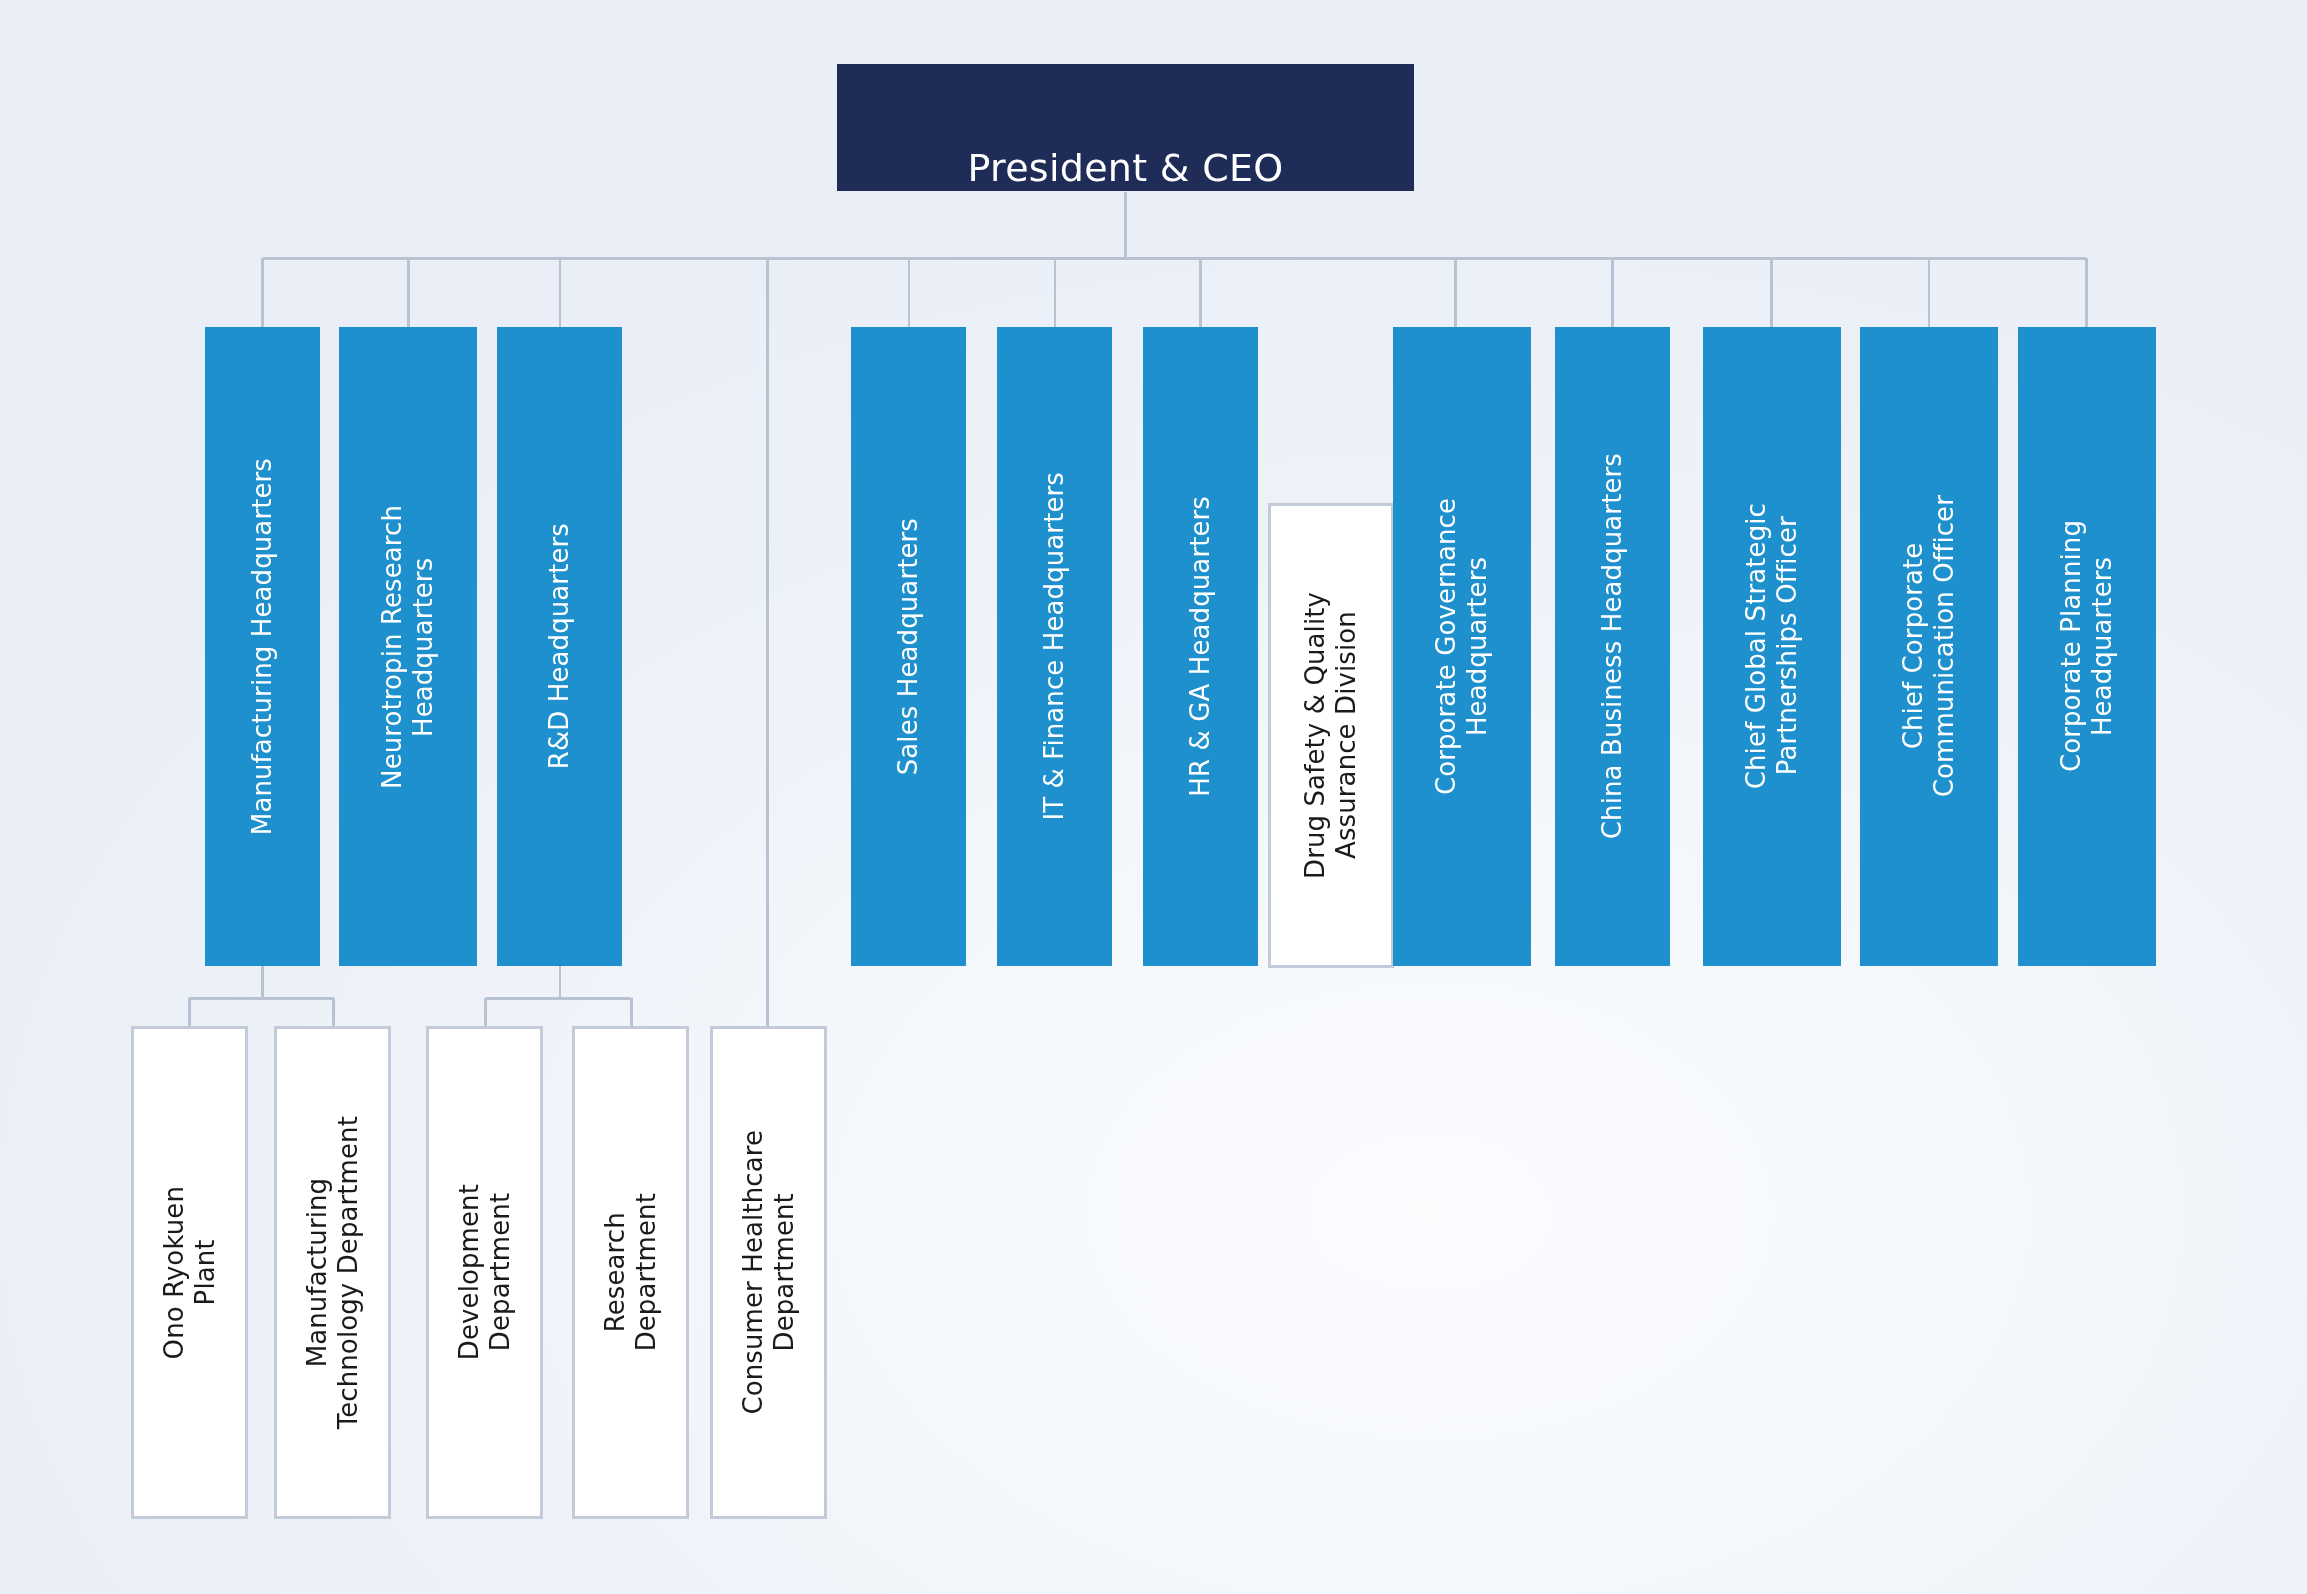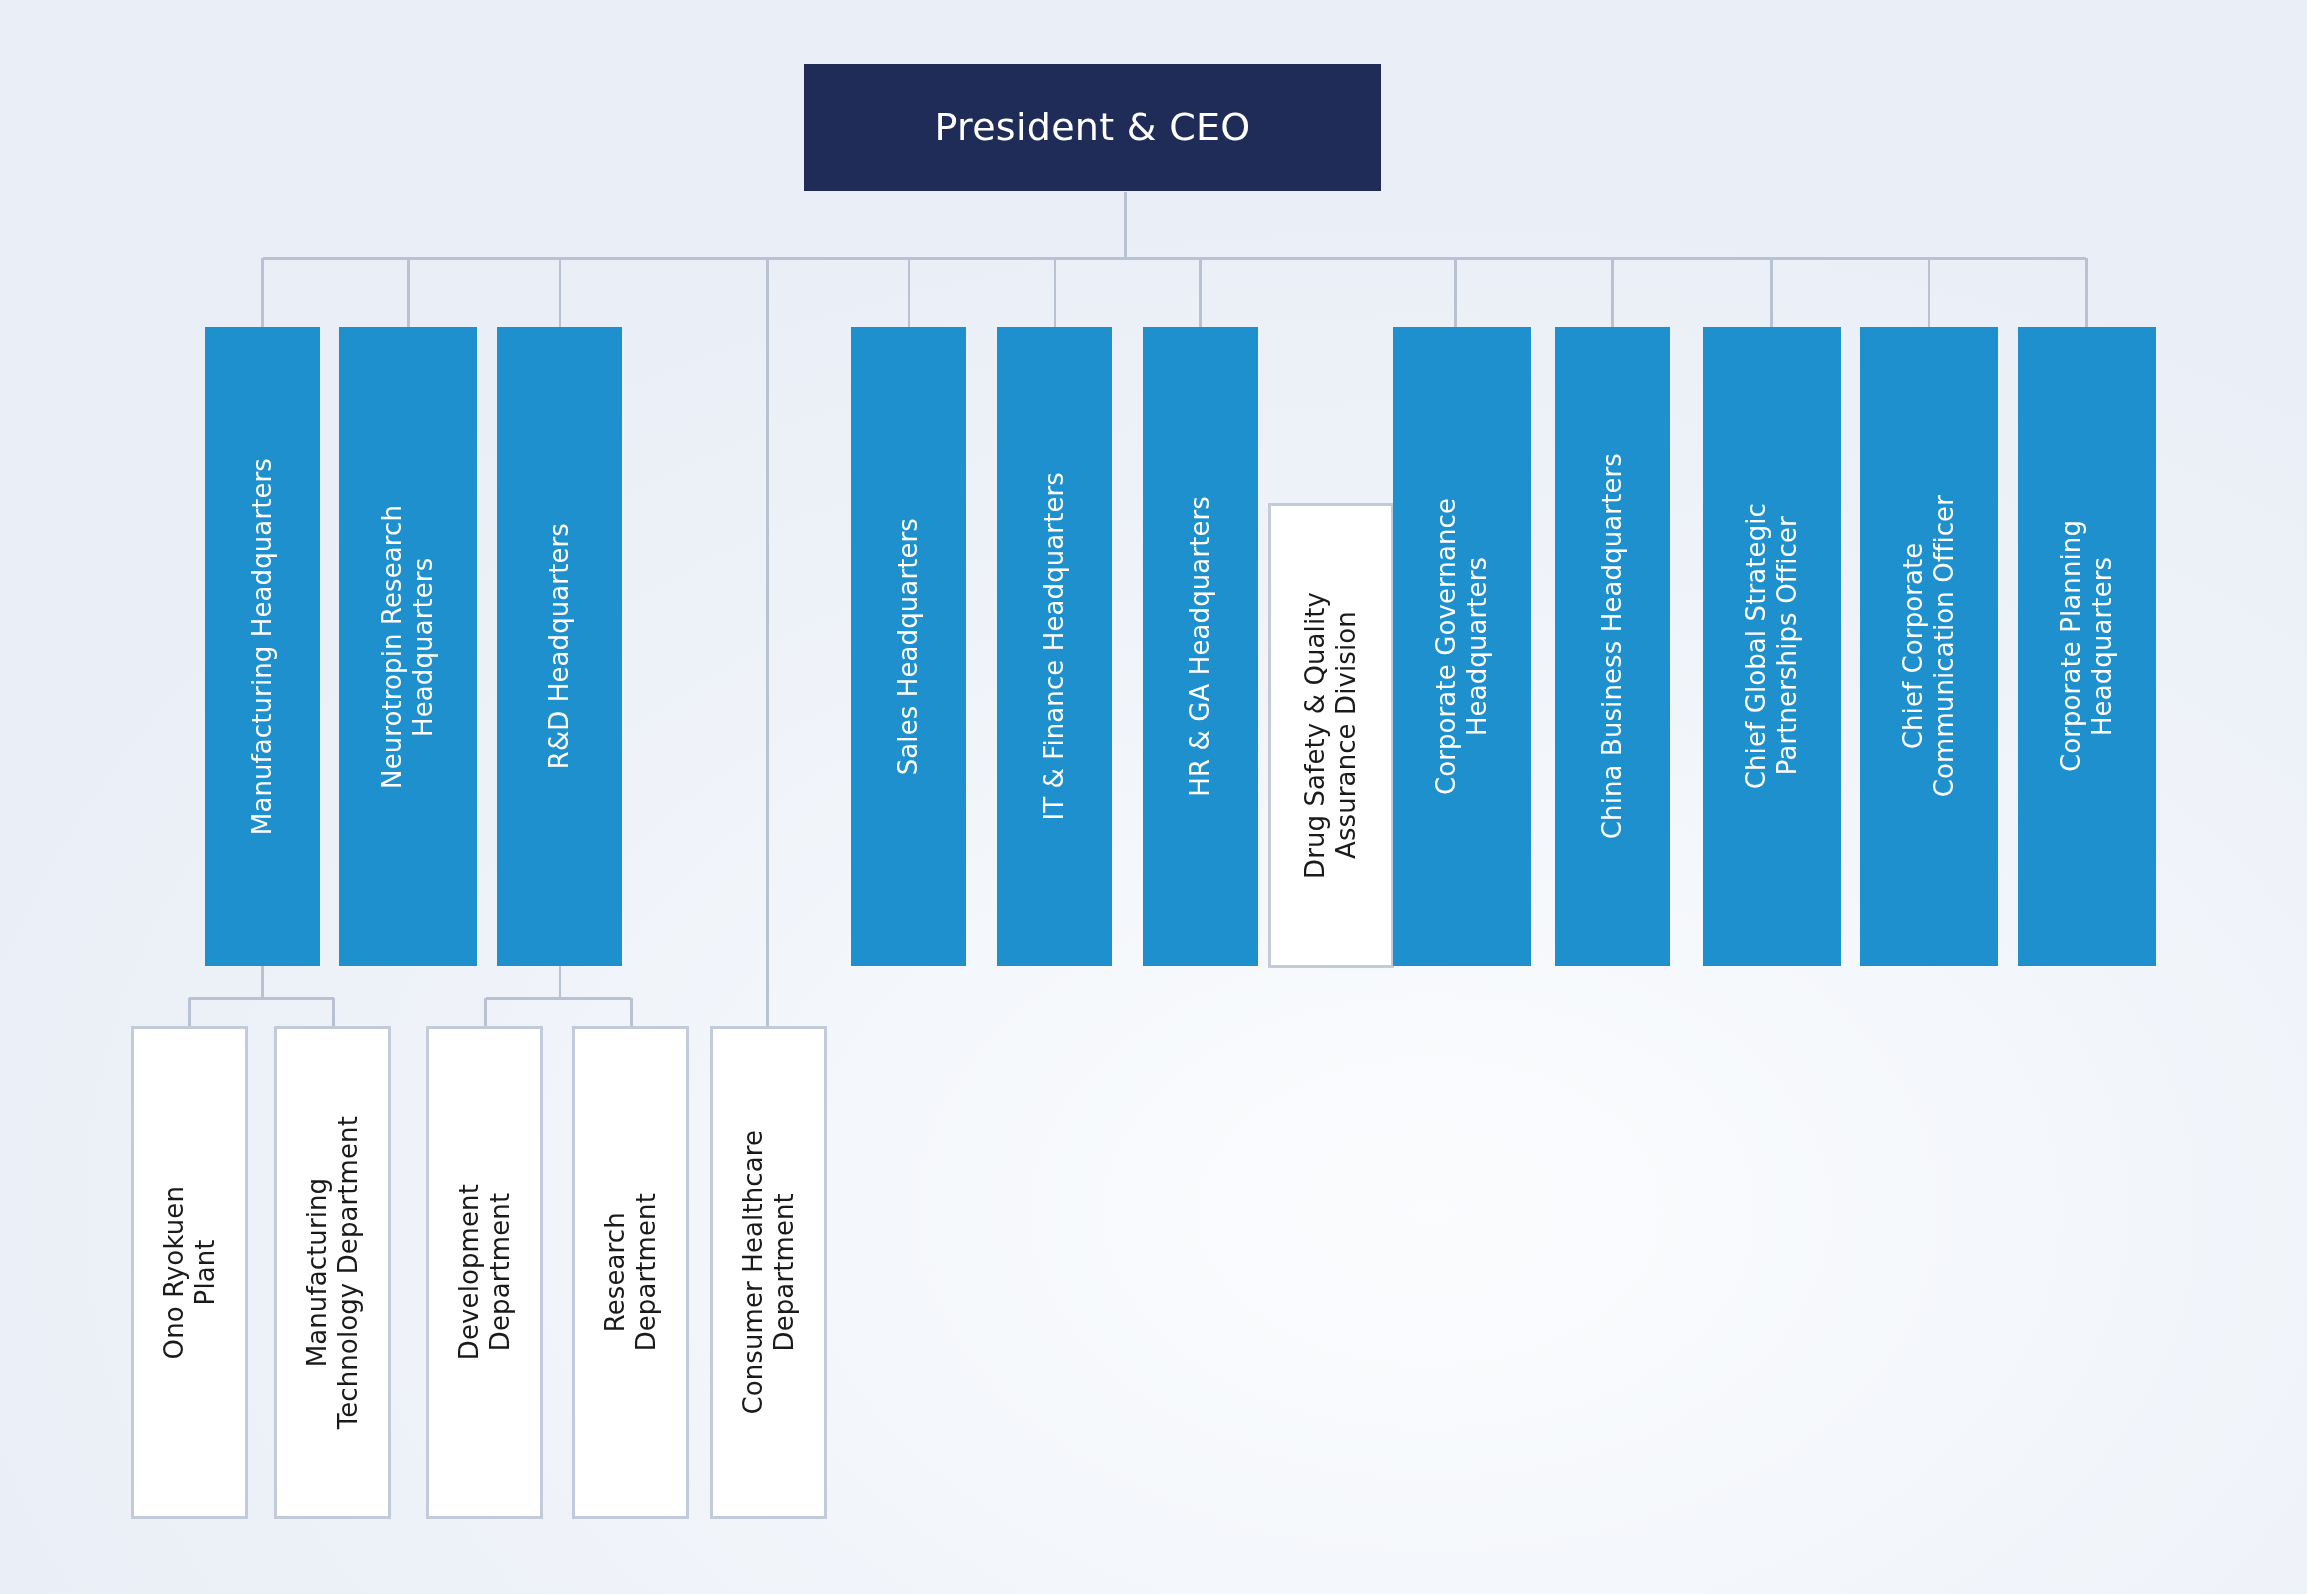--- a/index.html
+++ b/index.html
@@ -116,21 +116,21 @@
       <line x1="288" y1="1522" x2="288" y2="1564"></line>
       <line x1="508" y1="1522" x2="508" y2="1564"></line>
 
       <line x1="853" y1="1472" x2="853" y2="1522"></line>
       <line x1="740" y1="1522" x2="962" y2="1522"></line>
       <line x1="740" y1="1522" x2="740" y2="1564"></line>
       <line x1="962" y1="1522" x2="962" y2="1564"></line>
     </g>
   </svg>
 
-  <div class="node root" style="left:804px; top:64px; width:577px; height:127px;">
+  <div class="node root" style="left:837px; top:64px; width:577px; height:127px;align-items:flex-end;">
     <span class="node-label">President &amp; CEO</span>
   </div>
 
   <div class="node div-blue" style="left:205px; top:327px; width:115px; height:639px;">
     <span class="vlabel">Manufacturing  Headquarters</span>
   </div>
 
   <div class="node div-blue" style="left:339px; top:327px; width:138px; height:639px;">
     <span class="vlabel">Neurotropin Research
 Headquarters</span>

